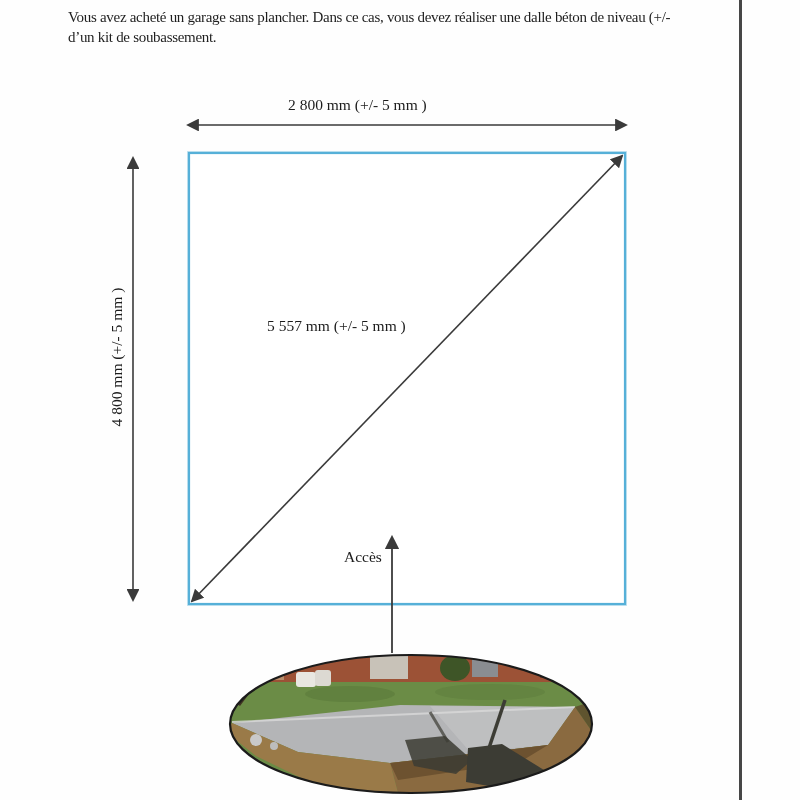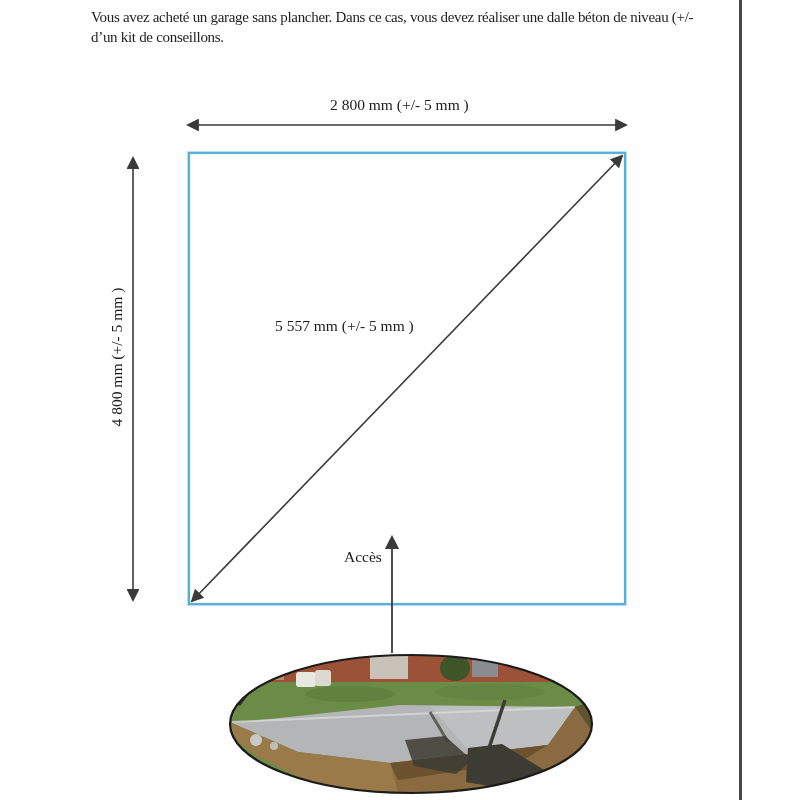--- a/index.html
+++ b/index.html
@@ -3,44 +3,44 @@
 <meta charset="utf-8">
 <style>
   html,body { margin:0; padding:0; }
   body {
     width:800px; height:800px; position:relative; overflow:hidden;
     background:#fefefe; color:#1e1e1e;
     font-family:"Liberation Serif","DejaVu Serif",serif;
   }
   .intro {
     position:absolute; left:68px; top:8px;
-    font-size:15px; line-height:19.5px; letter-spacing:-0.3px;margin-left:23px;
+    font-size:15px; line-height:19.5px; letter-spacing:-0.3px;
   }
   .intro .line { white-space:nowrap; }
   .page-rule {
     position:absolute; left:739px; top:0; width:3px; height:800px;
     background:#474747;
   }
   .dim-label {
     position:absolute; font-size:15.5px; white-space:nowrap; color:#1c1c1c;
   }
-  #width-label  { left:288px; top:96px;margin-left:42px; }
+  #width-label  { left:288px; top:96px; }
   #height-label { left:117px; top:357px; transform:translate(-50%,-50%) rotate(-90deg); }
-  #diag-label   { left:267px; top:317px;margin-left:8px; }
+  #diag-label   { left:267px; top:317px; }
   #access-label { left:344px; top:548px; }
   svg.canvas { position:absolute; left:0; top:0; }
 </style>
 </head>
 <body>
 
 <div>
 
   <div class="intro">
     <div class="line">Vous avez acheté un garage sans plancher. Dans ce cas, vous devez réaliser une dalle béton de niveau (+/-</div>
-    <div class="line">d’un kit de conseillons.</div>
+    <div class="line">d’un kit de soubassement.</div>
   </div>
 
   <div class="page-rule"></div>
 
   <svg class="canvas" width="800" height="800" viewBox="0 0 800 800">
     <defs>
       <marker id="ah" viewBox="0 0 10 10" refX="8.5" refY="5" markerWidth="8" markerHeight="8" orient="auto-start-reverse">
         <path d="M0,0 L10,5 L0,10 z" fill="#3a3a3a"></path>
       </marker>
       <clipPath id="photo-clip">

